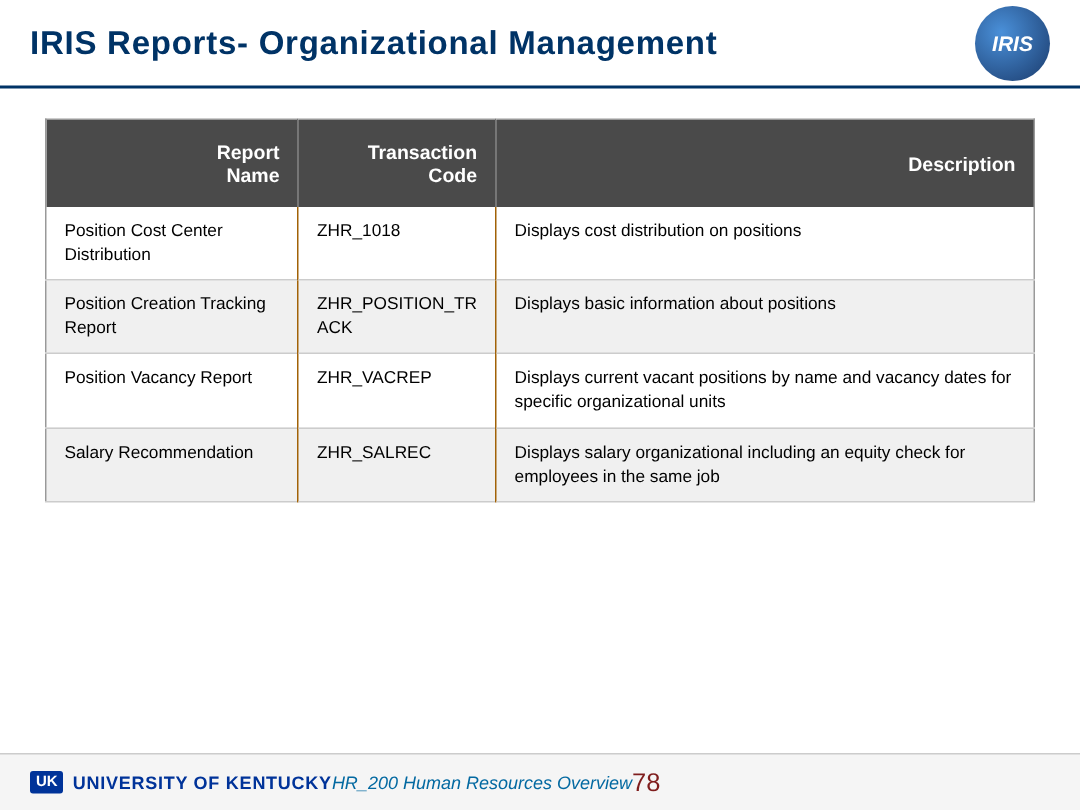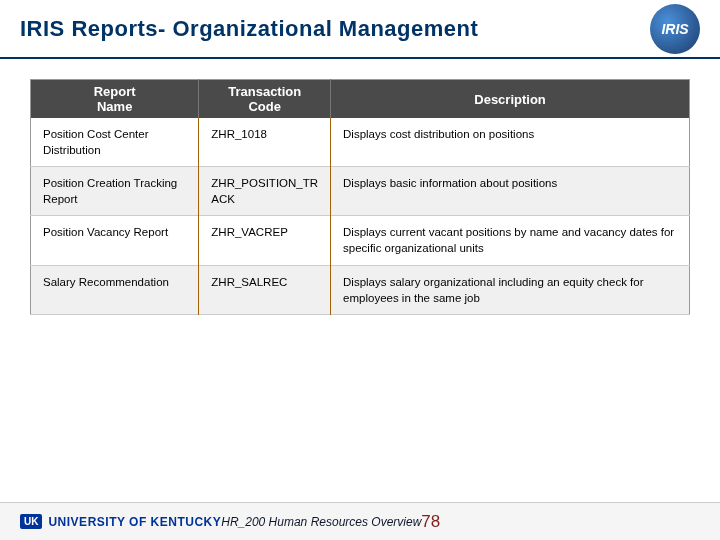--- a/index.html
+++ b/index.html
@@ -60,22 +60,22 @@
       width: 100%;
       border-collapse: collapse;
       border: 1px solid #999;
       font-size: 12px;
     }
     .report-table thead tr {
       background: #4a4a4a;
       color: #ffffff;
     }
     .report-table thead th {
-      padding: 4px 12px;
-      text-align: center;
+      padding: 14px 12px;
+      text-align: right;
       font-size: 13px;
       font-weight: bold;
       border-right: 1px solid #777;
     }
     .report-table thead th:last-child {
       border-right: none;
     }
     .report-table tbody tr {
       border-bottom: 1px solid #ccc;
     }
@@ -129,21 +129,21 @@
     }
     .uk-name {
       color: #003399;
       font-size: 12px;
       font-weight: bold;
       text-transform: uppercase;
       letter-spacing: 0.5px;
     }
     .footer-center {
       font-size: 12px;
-      color: #0f172a;
+      color: #0369a1;
       font-style: italic;
     }
     .footer-page {
       font-size: 17px;
       color: #7f1d1d;
     }
   </style>
 </head>
 <body>
 

